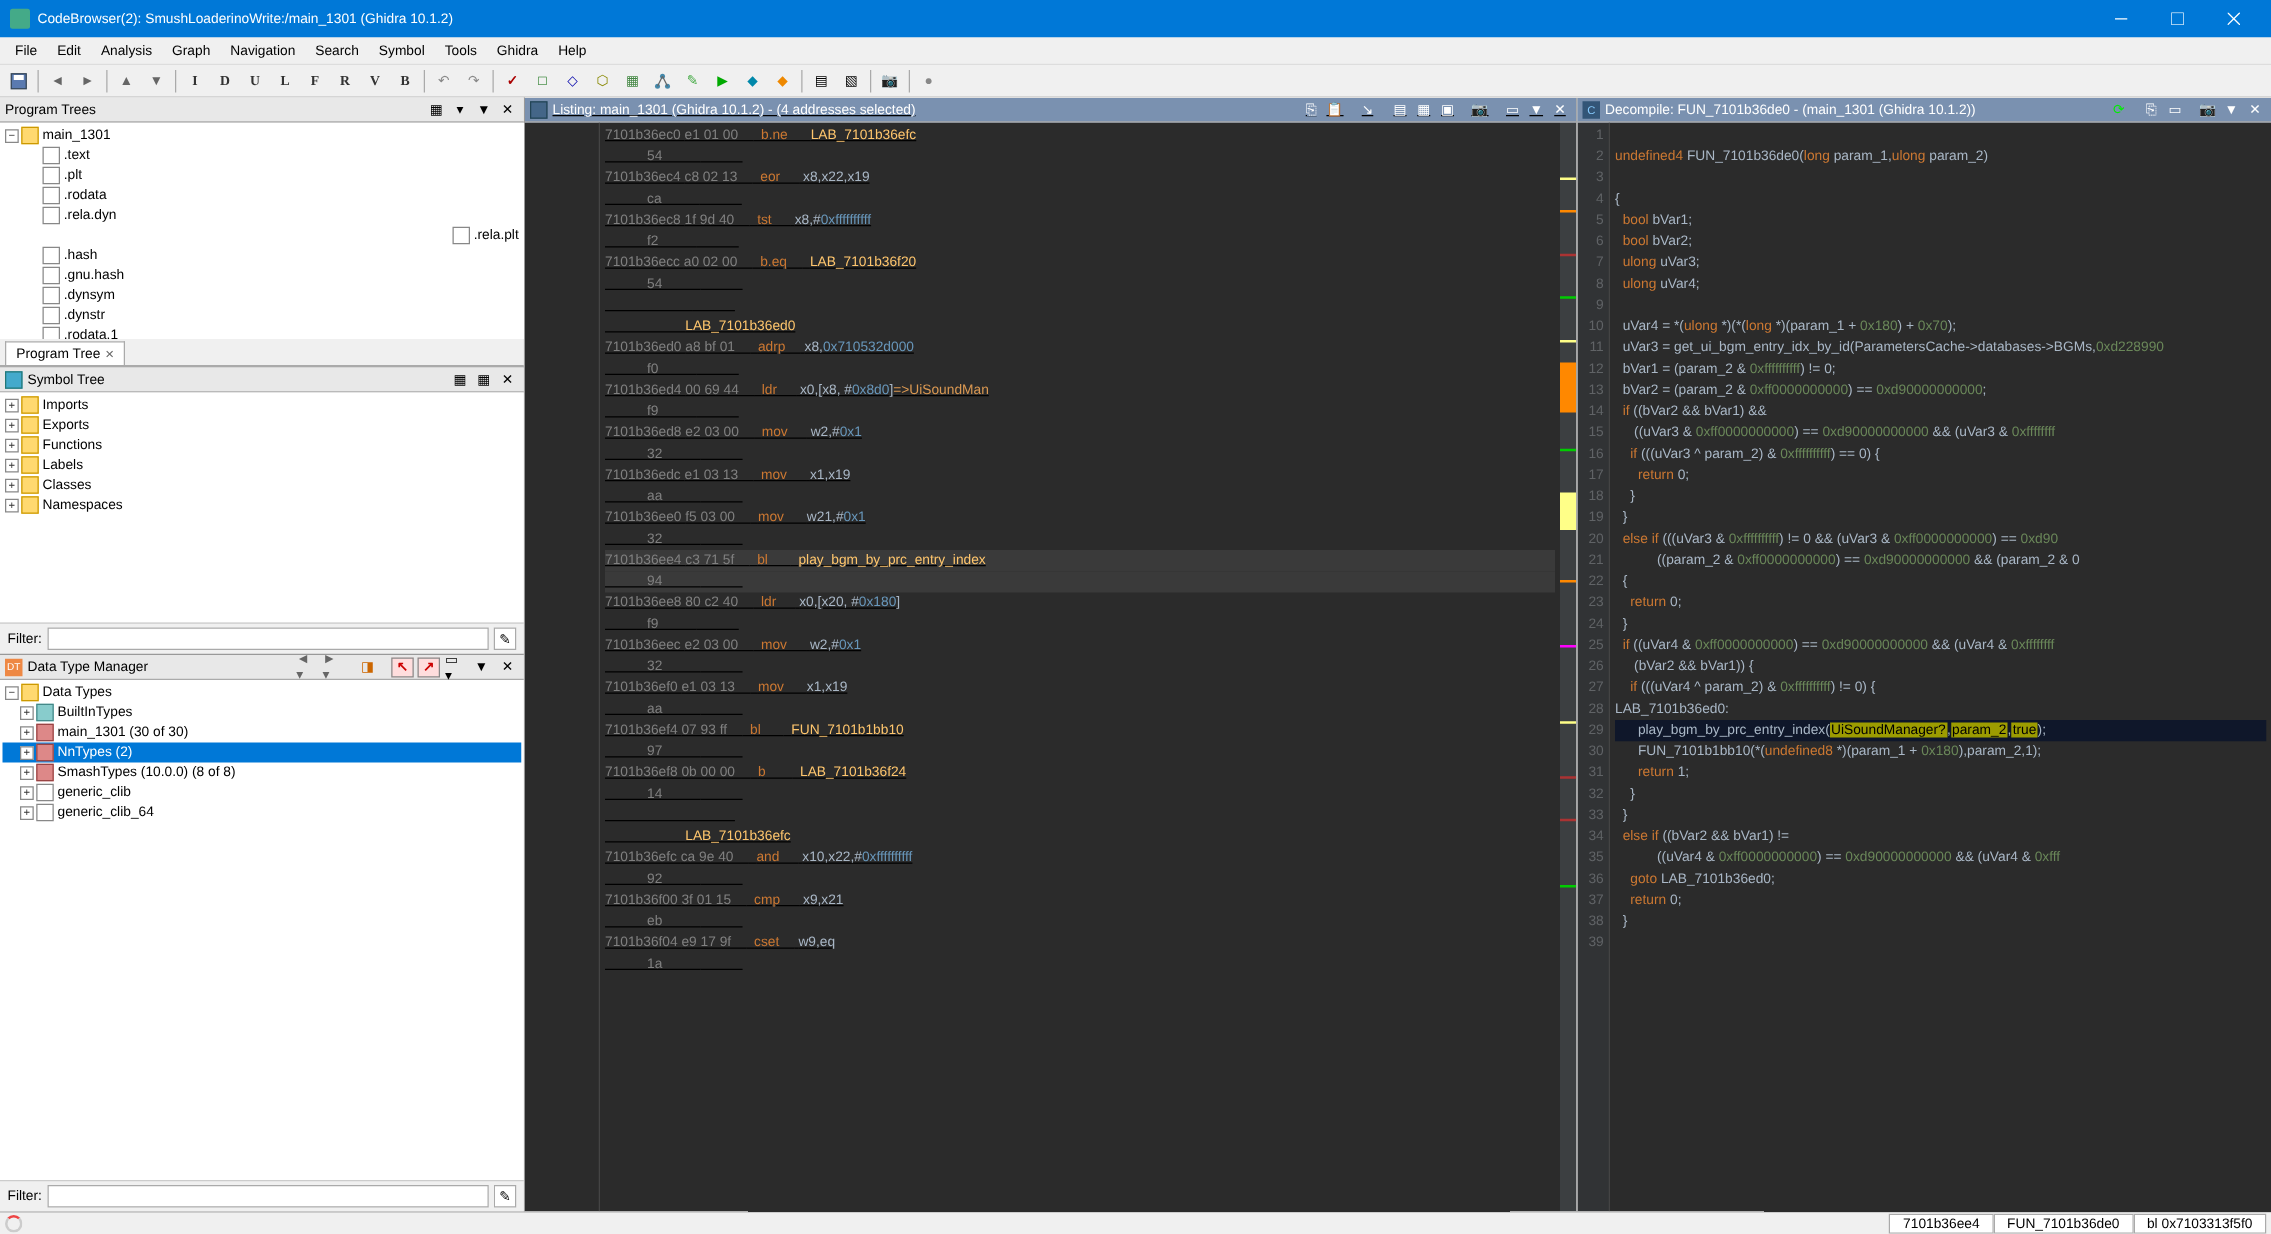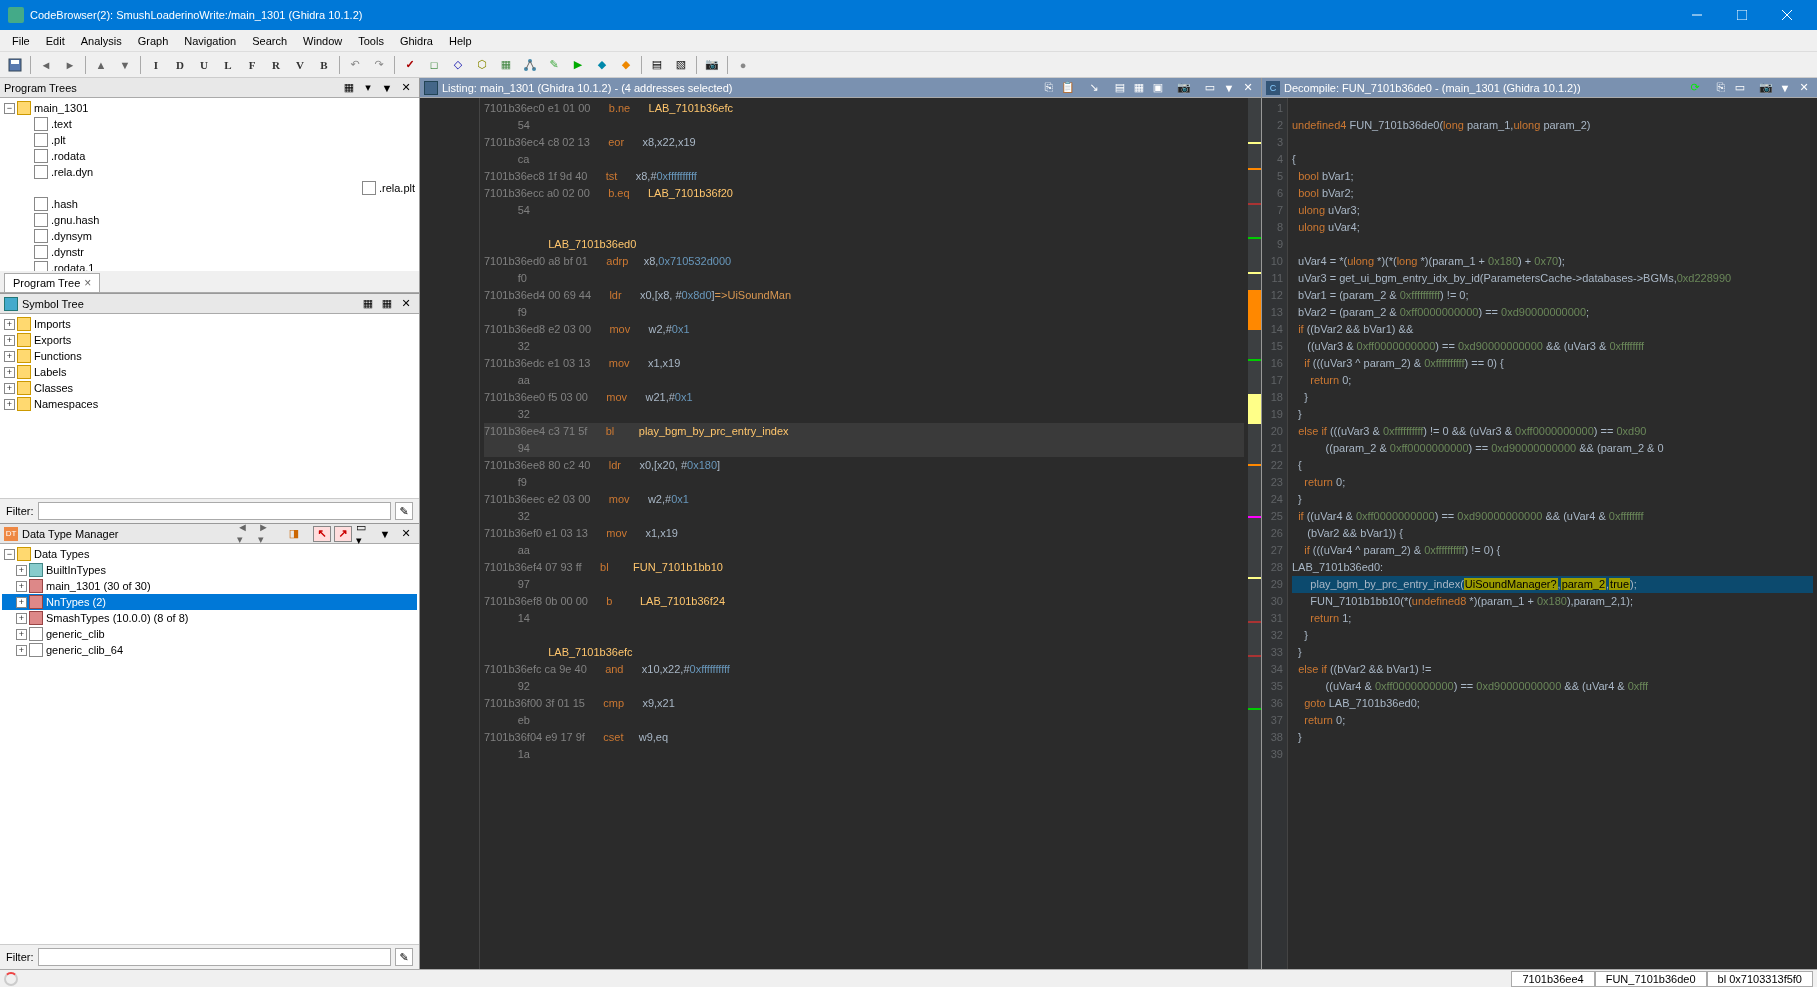--- a/index.html
+++ b/index.html
@@ -14,21 +14,21 @@
 .menubar { background: #f0f0f0; height: 22px; display: flex; align-items: center; padding: 0 4px; border-bottom: 1px solid #ddd; }
 .menu-item { padding: 2px 8px; cursor: pointer; }
 
 .toolbar { background: #f0f0f0; height: 26px; display: flex; align-items: center; padding: 0 4px; gap: 2px; border-bottom: 1px solid #ccc; }
 .tool-btn { width: 22px; height: 22px; display: flex; align-items: center; justify-content: center; cursor: pointer; border: 1px solid transparent; }
 .tool-sep { width: 1px; height: 18px; background: #aaa; margin: 0 2px; }
 .tool-letter { font-weight: bold; color: #333; font-family: Georgia, serif; }
 
 .workspace { display: flex; height: calc(100vh - 96px); }
 .left-col { width: 420px; display: flex; flex-direction: column; border-right: 1px solid #999; }
-.mid-col { flex: 1; display: flex; flex-direction: column; }
+.mid-col { flex: 1; display: flex; flex-direction: column; text-decoration: underline; }
 .right-col { width: 556px; display: flex; flex-direction: column; border-left: 1px solid #999; }
 
 .panel-header { background: #e8e8e8; height: 20px; display: flex; align-items: center; padding: 0 4px; border-bottom: 1px solid #aaa; gap: 4px; }
 .panel-header.active { background: #7a91b0; color: white; }
 .panel-title { flex: 1; font-size: 11px; }
 .panel-btns { display: flex; gap: 1px; }
 .panel-btn { width: 18px; height: 16px; display: flex; align-items: center; justify-content: center; cursor: pointer; }
 
 .tree { background: white; overflow: auto; padding: 2px; }
 .tree-node { display: flex; align-items: center; padding: 1px 2px; cursor: pointer; white-space: nowrap; }
@@ -67,21 +67,21 @@
 .mnem { color: #cc7832; }
 .oper { color: #a9b7c6; }
 .label { color: #ffc66d; }
 .num { color: #6897bb; }
 .ref { color: #da9852; }
 
 .decompile-wrap { flex: 1; display: flex; overflow: hidden; }
 .decompile-lineno { width: 26px; background: #313335; color: #606366; text-align: right; padding: 2px 4px 2px 0; font-family: Consolas,monospace; font-size: 12px; line-height: 17px; border-right: 1px solid #444;}
 .decompile-code { flex: 1; background: #2b2b2b; font-family: Consolas,monospace; font-size: 12px; line-height:17px; color: #a9b7c6; overflow: hidden; padding: 2px 4px; }
 .dec-line { white-space: pre; }
-.dec-line.hl { background: #0c4a6e; }
+.dec-line.hl { background: #0f172a; }
 .kw { color: #cc7832; }
 .lit { color: #6a8759; }
 .hl-token { background:#9c9c00; color:#000; padding:0 1px;}
 
 .statusbar { height: 18px; background: #f0f0f0; border-top: 1px solid #aaa; display: flex; align-items: center; padding: 0 4px; justify-content: space-between; }
 .status-cells { display: flex; gap: 0; }
 .status-cell { border: 1px solid #aaa; padding: 1px 10px; background: white; font-size: 11px; }
 
 svg { display: block; }
 .arrow-btn { color:#666; }
@@ -115,21 +115,21 @@
   </div>
 </div>
 
 <div class="menubar" id="menubar">
     <div class="menu-item">File</div>
     <div class="menu-item">Edit</div>
     <div class="menu-item">Analysis</div>
     <div class="menu-item">Graph</div>
     <div class="menu-item">Navigation</div>
     <div class="menu-item">Search</div>
-    <div class="menu-item">Window</div>
+    <div class="menu-item">Symbol</div>
     <div class="menu-item">Tools</div>
     <div class="menu-item">Ghidra</div>
     <div class="menu-item">Help</div>
   </div>
 
 <div class="toolbar">
   <div class="tool-btn">
       <svg width="14" height="14">
         <rect x="1" y="1" width="12" height="12" fill="#5a7ab0" stroke="#345"></rect>
         <rect x="3" y="2" width="8" height="4" fill="white"></rect>
@@ -409,20 +409,21 @@
       </div>
     </div>
     <div class="listing-wrap">
       <div class="listing-gutter"></div>
       <div class="listing-code" id="listing-code">
           <div class="code-line"><span class="addr">7101b36ec0 </span><span class="bytes">e1 01 00    </span>  <span class="mnem">b.ne    </span>  <span class="label">LAB_7101b36efc</span></div>
           <div class="code-line"><span class="addr">           </span><span class="bytes">54          </span>           <span class="oper"></span></div>
           <div class="code-line"><span class="addr">7101b36ec4 </span><span class="bytes">c8 02 13    </span>  <span class="mnem">eor     </span> <span class="oper">x8,x22,x19</span></div>
           <div class="code-line"><span class="addr">           </span><span class="bytes">ca          </span>           <span class="oper"></span></div>
           <div class="code-line"><span class="addr">7101b36ec8 </span><span class="bytes">1f 9d 40    </span>  <span class="mnem">tst     </span> <span class="oper">x8,#<span class="num">0xffffffffff</span></span></div>
+          <div class="code-line"><span class="addr">           </span><span class="bytes">f2          </span>           <span class="oper"></span></div>
           <div class="code-line"><span class="addr">7101b36ecc </span><span class="bytes">a0 02 00    </span>  <span class="mnem">b.eq    </span>  <span class="label">LAB_7101b36f20</span></div>
           <div class="code-line"><span class="addr">           </span><span class="bytes">54          </span>           <span class="oper"></span></div>
           <div class="code-line"><span class="addr">           </span><span class="bytes">            </span>           <span class="oper"></span></div>
           <div class="code-line">                     <span class="label">LAB_7101b36ed0</span></div>
           <div class="code-line"><span class="addr">7101b36ed0 </span><span class="bytes">a8 bf 01    </span>  <span class="mnem">adrp    </span> <span class="oper">x8,<span class="num">0x710532d000</span></span></div>
           <div class="code-line"><span class="addr">           </span><span class="bytes">f0          </span>           <span class="oper"></span></div>
           <div class="code-line"><span class="addr">7101b36ed4 </span><span class="bytes">00 69 44    </span>  <span class="mnem">ldr     </span> <span class="oper">x0,[x8, #<span class="num">0x8d0</span>]<span class="ref">=&gt;UiSoundMan</span></span></div>
           <div class="code-line"><span class="addr">           </span><span class="bytes">f9          </span>           <span class="oper"></span></div>
           <div class="code-line"><span class="addr">7101b36ed8 </span><span class="bytes">e2 03 00    </span>  <span class="mnem">mov     </span> <span class="oper">w2,#<span class="num">0x1</span></span></div>
           <div class="code-line"><span class="addr">           </span><span class="bytes">32          </span>           <span class="oper"></span></div>

